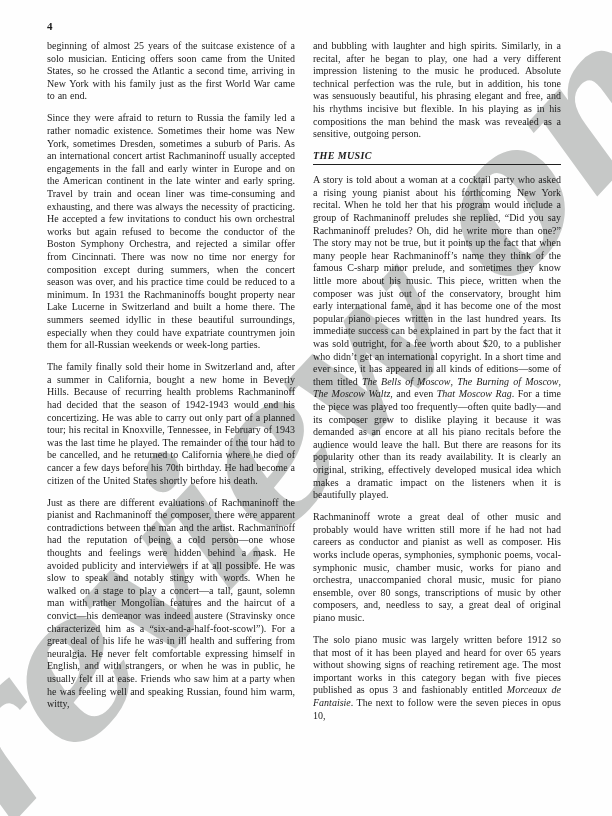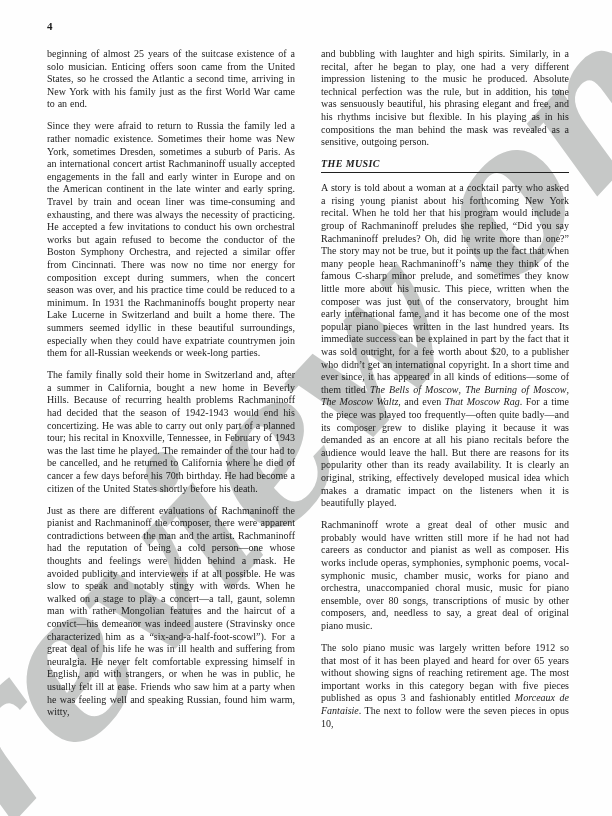--- a/index.html
+++ b/index.html
@@ -40,24 +40,24 @@
     z-index: 2;
     left: 47px;
     top: 20px;
     font-size: 11px;
     font-weight: 600;
   }
   .columns {
     position: absolute;
     z-index: 1;
     left: 47px;
-    top: 48px;
+    top: 40px;
     width: 522px;
     display: flex;
-    gap: 26px;
+    gap: 18px;
   }
   .col {
     flex: 0 0 248px;
     width: 248px;
   }
   .col p {
     margin: 0 0 9.5px 0;
     font-size: 10px;
     line-height: 12.6px;
     text-align: justify;

